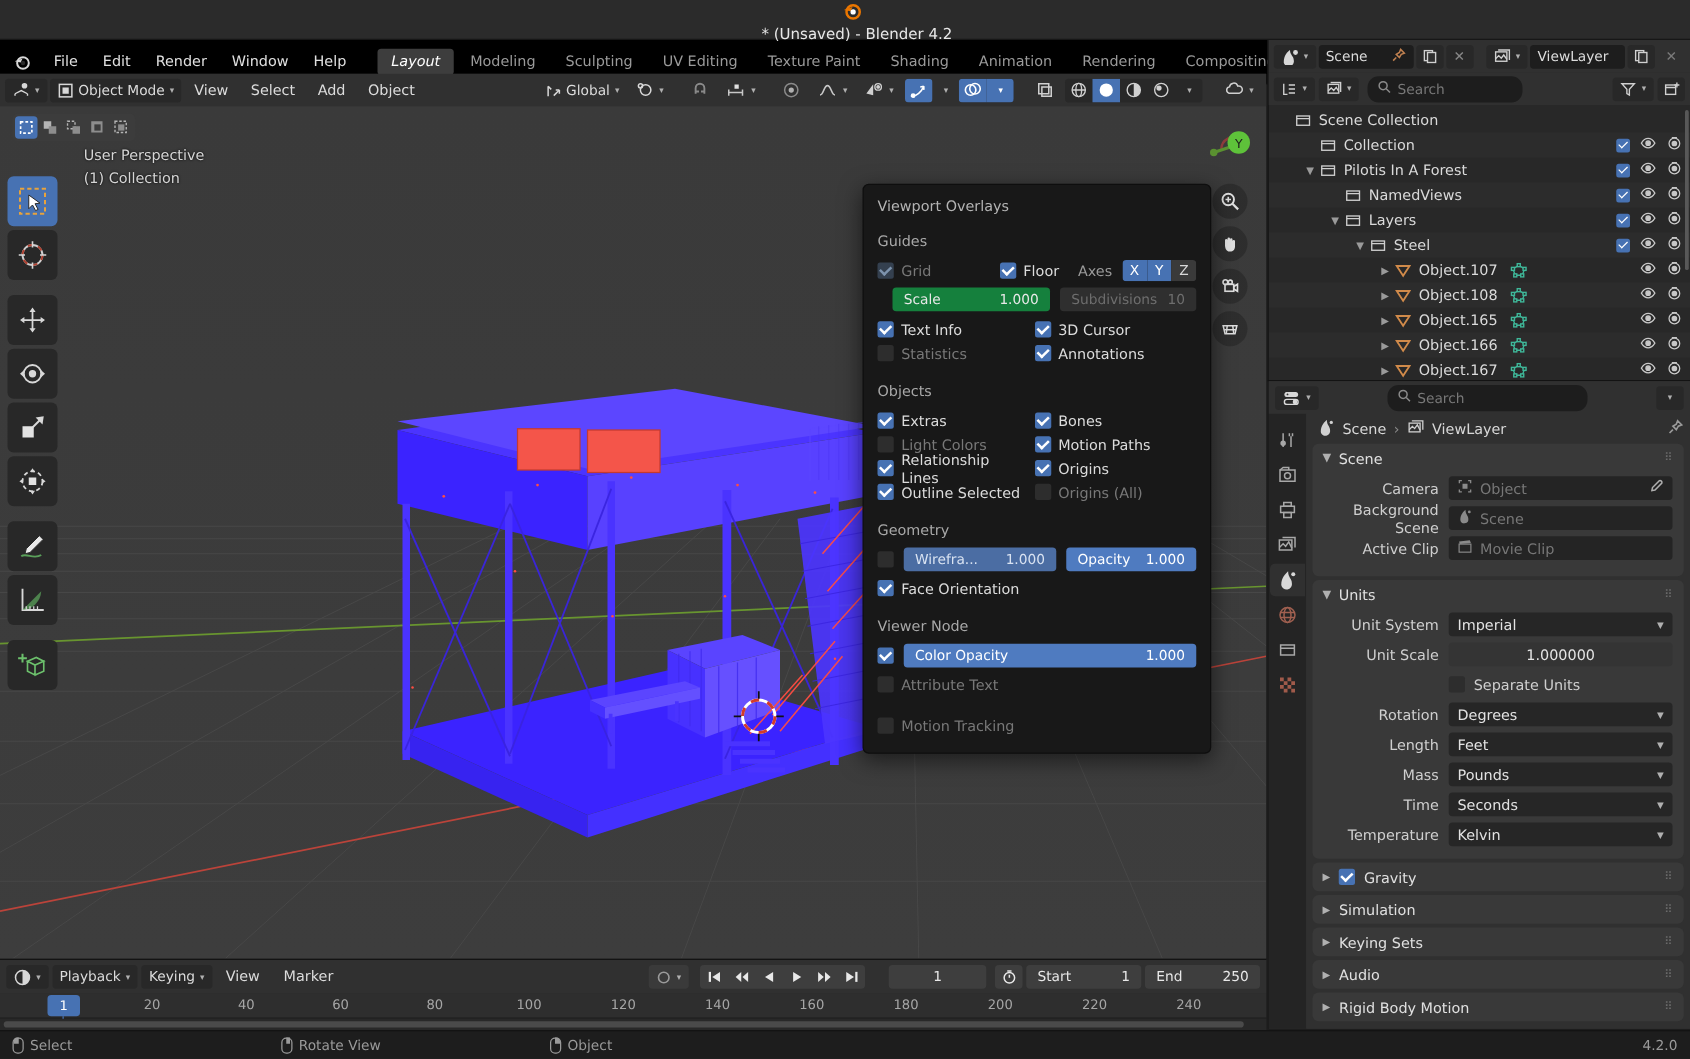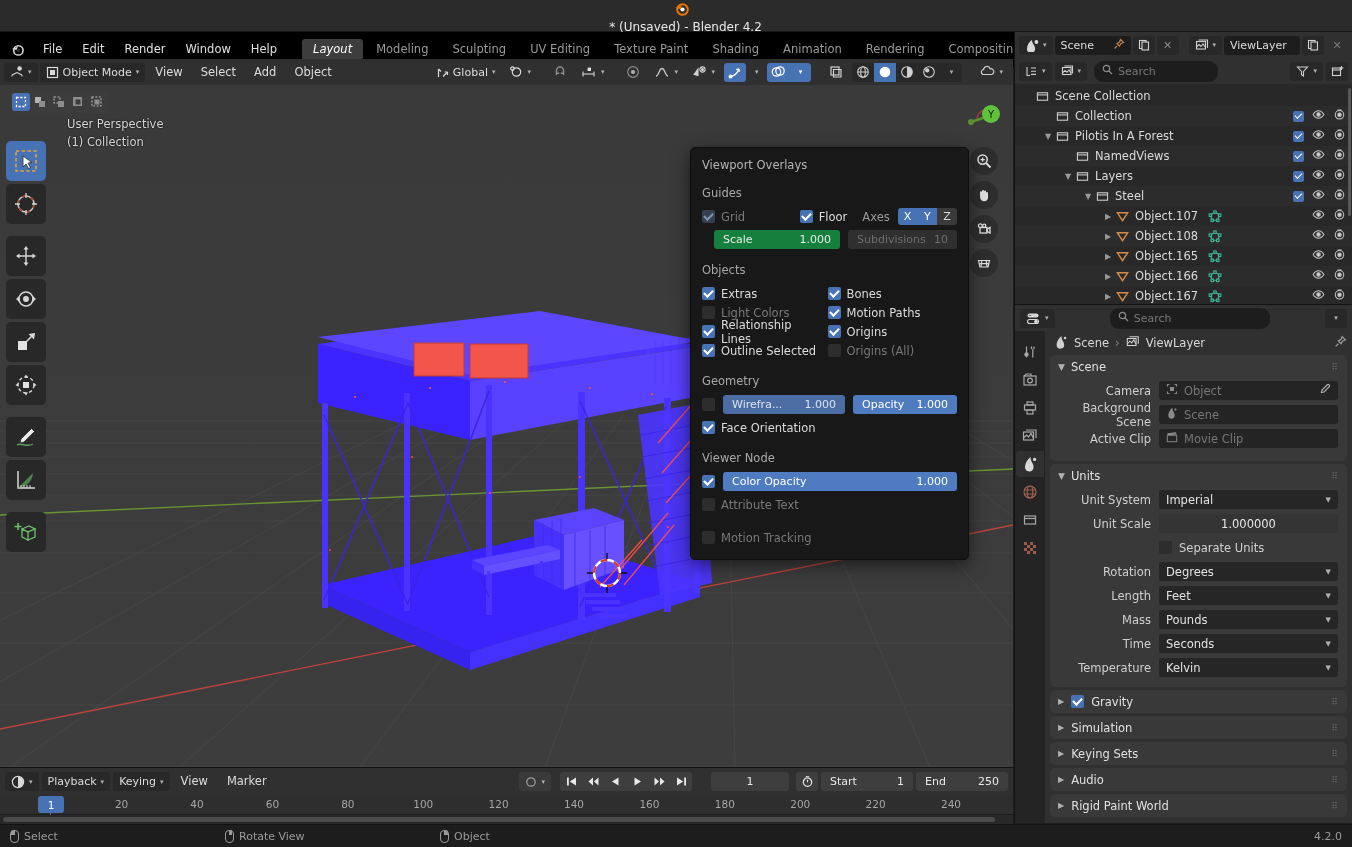--- a/index.html
+++ b/index.html
@@ -695,20 +695,40 @@
     <div class="ovrow" style="margin-bottom:5px">
       <div class="numf norm" style="width:126px;margin-left:12px">
         <span>Scale</span>
         <span>1.000</span>
       </div>
       <div class="numf dis" style="flex:1">
         <span>Subdivisions</span>
         <span>10</span>
       </div>
     </div>
+    <div class="ovrow">
+      <div class="ck colA">
+        <span class="box on"></span>
+          <span class="lbl">Text Info</span>
+      </div>
+      <div class="ck colB">
+        <span class="box on"></span>
+          <span class="lbl">3D Cursor</span>
+      </div>
+    </div>
+    <div class="ovrow">
+      <div class="ck off colA">
+        <span class="box"></span>
+          <span class="lbl">Statistics</span>
+      </div>
+      <div class="ck colB">
+        <span class="box on"></span>
+          <span class="lbl">Annotations</span>
+      </div>
+    </div>
 
     <div class="sect" style="margin-top:14px">Objects</div>
     <div class="ovrow">
       <div class="ck colA">
         <span class="box on"></span>
           <span class="lbl">Extras</span>
       </div>
       <div class="ck colB">
         <span class="box on"></span>
           <span class="lbl">Bones</span>
@@ -1401,21 +1421,21 @@
           <span>Keying Sets</span>
           <span class="dots">⠿</span>
         </div>
         <div class="cpanel">
           <span style="color:#b0b0b0;font-size:8px">▶</span>
           <span>Audio</span>
           <span class="dots">⠿</span>
         </div>
         <div class="cpanel">
           <span style="color:#b0b0b0;font-size:8px">▶</span>
-          <span>Rigid Paint World</span>
+          <span>Rigid Body Motion</span>
           <span class="dots">⠿</span>
         </div>
       </div>
   </div>
 </div>
 
 <div id="timeline">
   <div id="tlhdr">
     <div class="hbtn">
       <svg width="14" height="14" viewBox="0 0 14 14">

